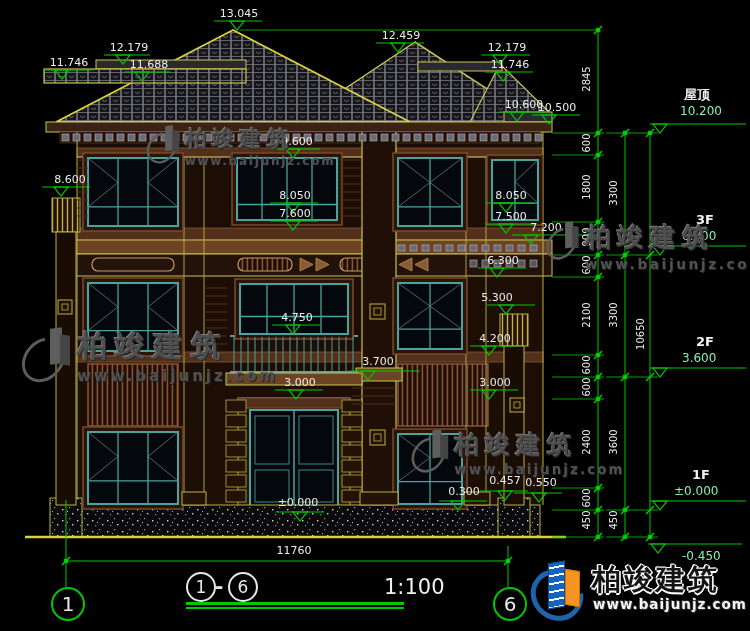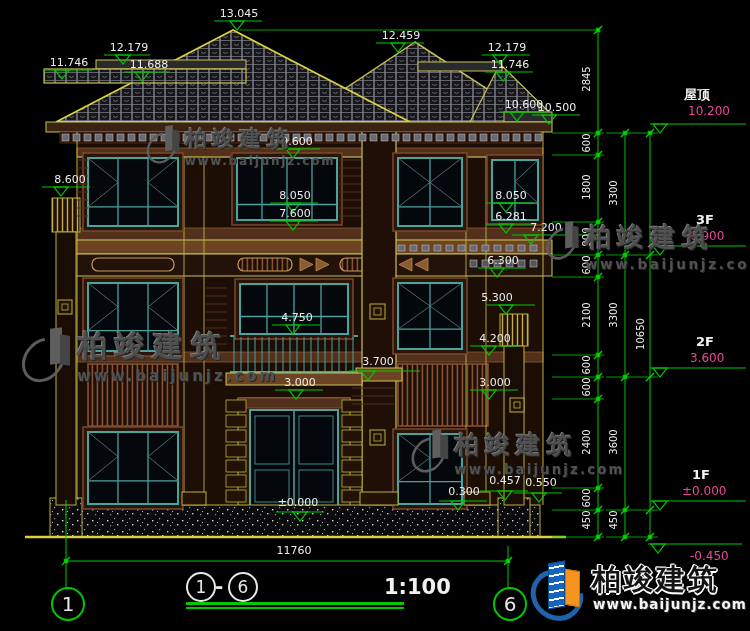--- a/index.html
+++ b/index.html
@@ -4,21 +4,21 @@
 <style>
   html,body{margin:0;padding:0;background:#000;}
   #stage{position:relative;width:750px;height:631px;background:#000;overflow:hidden;
          font-family:"DejaVu Sans","Liberation Sans",sans-serif;}
   #dwg{position:absolute;left:0;top:0;}
   .ov{position:absolute;left:0;top:0;width:676px;height:631px;pointer-events:none;}
   .d{position:absolute;color:#ececec;font-size:11px;line-height:12px;width:52px;text-align:center;white-space:nowrap;}
   .vd{position:absolute;color:#ececec;font-size:10px;line-height:12px;width:44px;text-align:center;
       transform:rotate(-90deg);white-space:nowrap;}
   .fm{position:absolute;color:#f2f2f2;font-weight:bold;font-size:13px;white-space:nowrap;}
-  .fv{position:absolute;color:#ec4899;font-size:12px;white-space:nowrap;margin-left:8px;}
+  .fv{position:absolute;color:#86efac;font-size:12px;white-space:nowrap;}
   
   .wm{position:absolute;display:flex;gap:7px;align-items:flex-start;transform-origin:top left;}
   .wm .tx{display:flex;flex-direction:column;}
   .wm .nm{font-weight:bold;color:#4f4f4f;white-space:nowrap;
           text-shadow:1px 1px 0 #272727,-1px -1px 0 #7d7d7d;}
   .wm .u{font-weight:bold;color:#515151;white-space:nowrap;text-shadow:1px 1px 0 #242424;}
   .wmic{position:relative;flex:none;}
   .wmic .ring{position:absolute;left:0;bottom:0;width:72%;height:72%;border:3px solid #5c5c5c;
           border-radius:50%;border-top-color:transparent;transform:rotate(40deg);}
   .wmic .b1{position:absolute;right:18%;top:4%;width:26%;height:62%;background:#5e5e5e;transform:skewY(-8deg);}
@@ -34,21 +34,21 @@
           background:#f7941d;border:1px solid #c67210;}
   #brand .nm{position:absolute;left:62px;top:2px;font-size:29px;font-weight:bold;letter-spacing:3px;color:#141414;white-space:nowrap;
           text-shadow:1.5px 0 0 #fff,-1.5px 0 0 #fff,0 1.5px 0 #fff,0 -1.5px 0 #fff,1px 1px 0 #fff,-1px -1px 0 #fff;}
   #brand .u{position:absolute;left:63px;top:38px;font-size:13.5px;font-weight:bold;letter-spacing:1px;color:#f5f5f5;
           text-shadow:1px 1px 0 #333,-1px -1px 0 #333;}
   
   .tcirc{position:absolute;width:26px;height:26px;border:2px solid #e8e8e8;border-radius:50%;
          color:#e8e8e8;font-size:17px;display:flex;align-items:center;justify-content:center;}
   .tdash{position:absolute;color:#e8e8e8;font-size:20px;font-weight:bold;}
   .tname{position:absolute;color:#f5f5f5;font-size:27px;font-weight:bold;letter-spacing:2px;white-space:nowrap;}
-  .tscale{position:absolute;color:#f0f0f0;font-size:21px;font-weight:bold;}
+  .tscale{position:absolute;color:#f0f0f0;font-size:21px;font-weight:normal;}
   .tbar{position:absolute;background:#00c800;}
   .axis-bubble{position:absolute;width:30px;height:30px;border:2px solid #00c800;border-radius:50%;
          color:#e8e8e8;font-size:20px;display:flex;align-items:center;justify-content:center;}
 </style>
 </head>
 <body>
 
 <div id="stage">
 
 <svg id="dwg" width="750" height="631" viewBox="0 0 750 631" xmlns="http://www.w3.org/2000/svg" xmlns:xlink="http://www.w3.org/1999/xlink">
@@ -504,21 +504,21 @@
   <span class="d" style="left:481px;top:42px">12.179</span>
   <span class="d" style="left:484px;top:59px">11.746</span>
   <span class="d" style="left:498px;top:99px">10.600</span>
   <span class="d" style="left:531px;top:102px">10.500</span>
 
   <span class="d" style="left:271px;top:136px">9.600</span>
   <span class="d" style="left:44px;top:174px">8.600</span>
   <span class="d" style="left:269px;top:190px">8.050</span>
   <span class="d" style="left:269px;top:208px">7.600</span>
   <span class="d" style="left:485px;top:190px">8.050</span>
-  <span class="d" style="left:485px;top:211px">6.281</span>
+  <span class="d" style="left:485px;top:211px">7.500</span>
   <span class="d" style="left:520px;top:222px">7.200</span>
   <span class="d" style="left:477px;top:255px">6.300</span>
   <span class="d" style="left:471px;top:292px">5.300</span>
   <span class="d" style="left:271px;top:312px">4.750</span>
   <span class="d" style="left:469px;top:333px">4.200</span>
   <span class="d" style="left:352px;top:356px">3.700</span>
   <span class="d" style="left:274px;top:377px">3.000</span>
   <span class="d" style="left:469px;top:377px">3.000</span>
   <span class="d" style="left:438px;top:486px">0.300</span>
   <span class="d" style="left:479px;top:475px">0.457</span>

